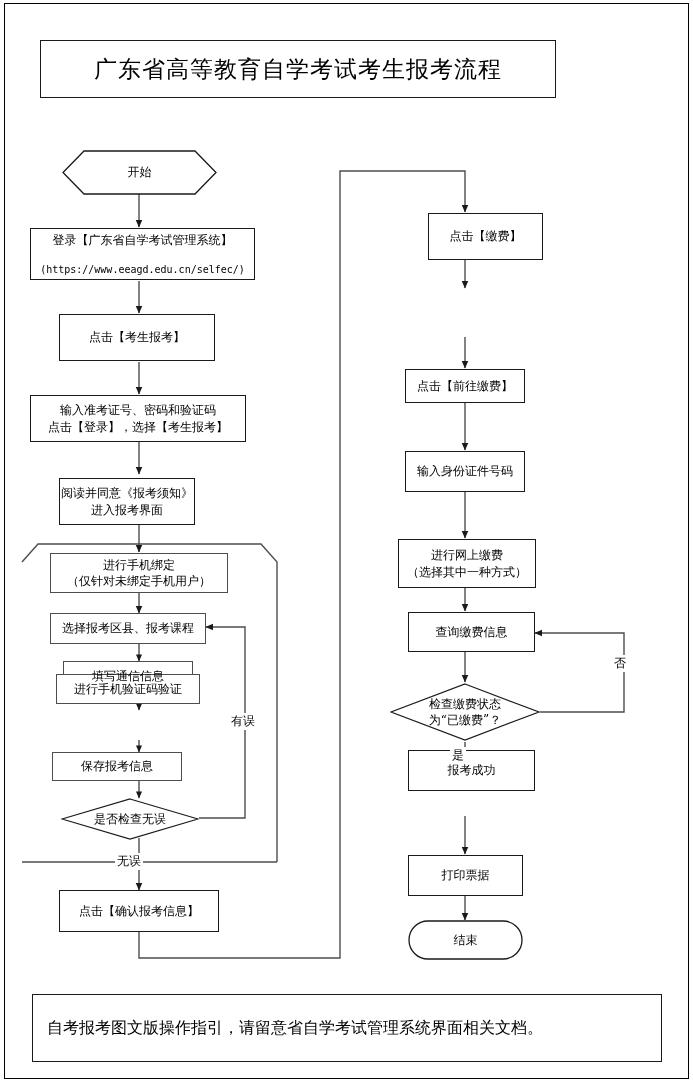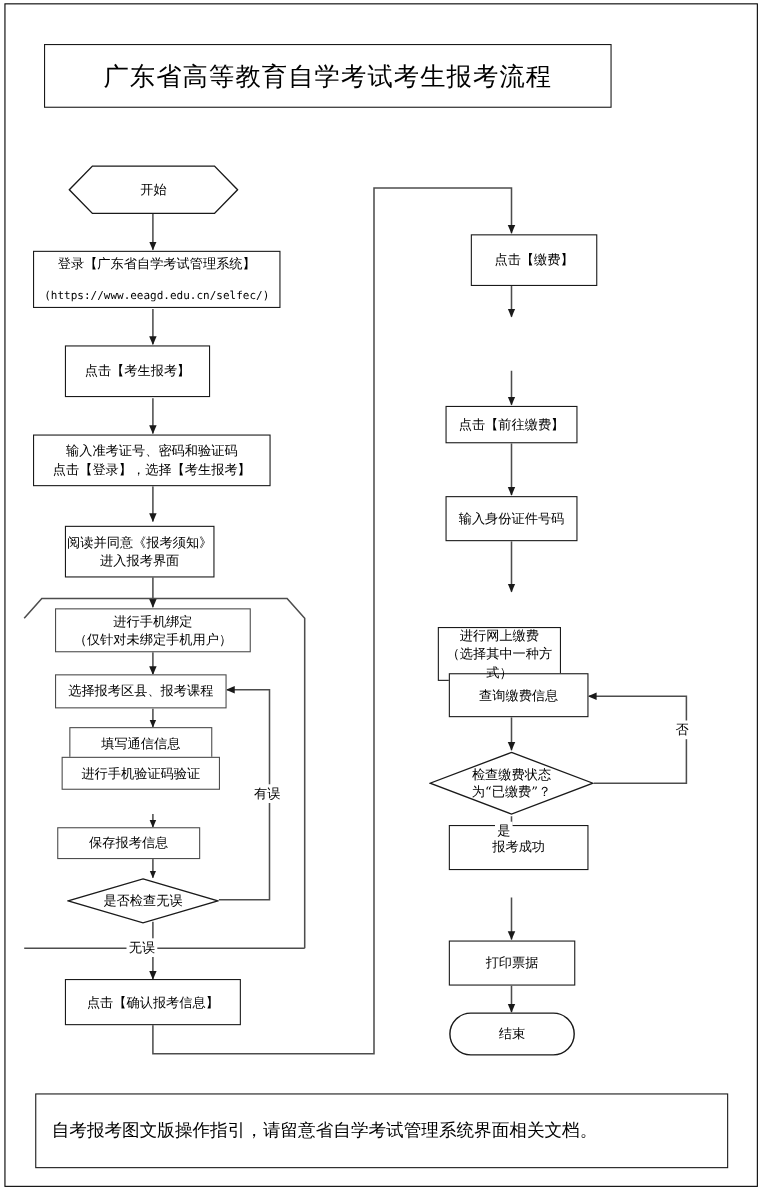--- a/index.html
+++ b/index.html
@@ -196,21 +196,21 @@
     <span class="lbl">开始</span>
   </div>
 
   <div class="node box dark login" style="left:30px; top:228px; width:225px; height:52px;">
     <span class="lbl">
       <span class="l1">登录【广东省自学考试管理系统】</span>
       <span class="l2">(https://www.eeagd.edu.cn/selfec/)</span>
     </span>
   </div>
 
-  <div class="node box dark" style="left:59px; top:314px; width:132px; height:47px;">
+  <div class="node box dark" style="left:59px; top:314px; width:156px; height:47px;">
     <span class="lbl">点击【考生报考】</span>
   </div>
 
   <div class="node box dark" style="left:30px; top:395px; width:216px; height:47px;">
     <span class="lbl"><span>输入准考证号、密码和验证码</span><br><span>点击【登录】，选择【考生报考】</span></span>
   </div>
 
   <div class="node box dark" style="left:59px; top:449px; width:136px; height:47px;margin-top:29px;">
     <span class="lbl"><span>阅读并同意《报考须知》</span><br><span>进入报考界面</span></span>
   </div>
@@ -220,21 +220,21 @@
   </div>
 
   <div class="node box" style="left:50px; top:613px; width:156px; height:31px;">
     <span class="lbl">选择报考区县、报考课程</span>
   </div>
 
   <div class="node box" style="left:63px; top:661px; width:130px; height:31px;">
     <span class="lbl">填写通信信息</span>
   </div>
 
-  <div class="node box" style="left:56px; top:688px; width:144px; height:30px;">
+  <div class="node box" style="left:56px; top:674px; width:144px; height:30px;">
     <span class="lbl">进行手机验证码验证</span>
   </div>
 
   <div class="node box" style="left:52px; top:752px; width:130px; height:29px;">
     <span class="lbl">保存报考信息</span>
   </div>
 
   <div class="node diamond" style="left:61px; top:798px; width:138px; height:42px;">
     <svg class="shape-svg" viewBox="0 0 138 42" preserveAspectRatio="none">
       <polygon points="69,1 137,21 69,41 1,21" fill="#ffffff" stroke="#1a1a1a" stroke-width="1.2"></polygon>
@@ -255,21 +255,21 @@
 
 
   <div class="node box dark" style="left:405px; top:369px; width:120px; height:34px;">
     <span class="lbl">点击【前往缴费】</span>
   </div>
 
   <div class="node box dark" style="left:405px; top:451px; width:120px; height:41px;">
     <span class="lbl">输入身份证件号码</span>
   </div>
 
-  <div class="node box dark" style="left:398px; top:570px; width:112px; height:49px;">
+  <div class="node box dark" style="left:398px; top:539px; width:138px; height:49px;">
     <span class="lbl"><span>进行网上缴费</span><br><span>（选择其中一种方式）</span></span>
   </div>
 
   <div class="node box dark" style="left:408px; top:612px; width:127px; height:40px;">
     <span class="lbl">查询缴费信息</span>
   </div>
 
   <div class="node diamond" style="left:390px; top:683px; width:150px; height:58px;">
     <svg class="shape-svg" viewBox="0 0 150 58" preserveAspectRatio="none">
       <polygon points="75,1 149,29 75,57 1,29" fill="#ffffff" stroke="#1a1a1a" stroke-width="1.2"></polygon>

